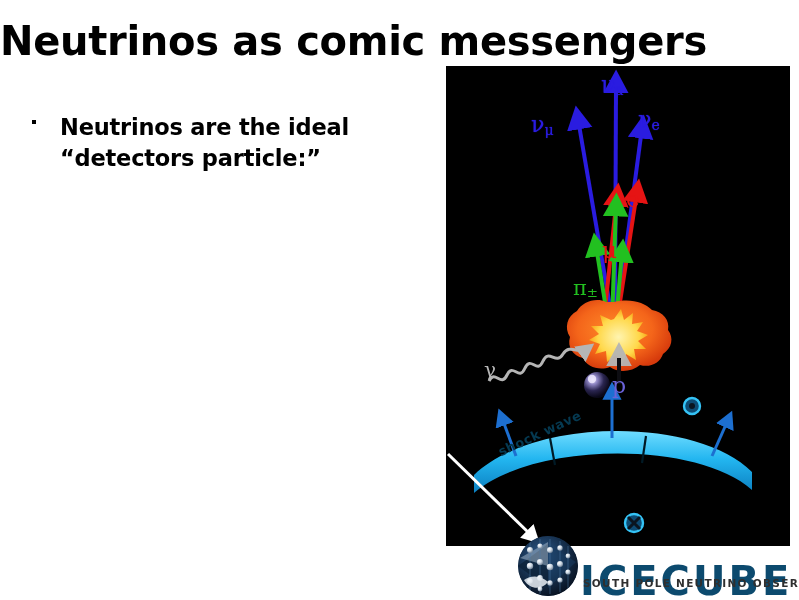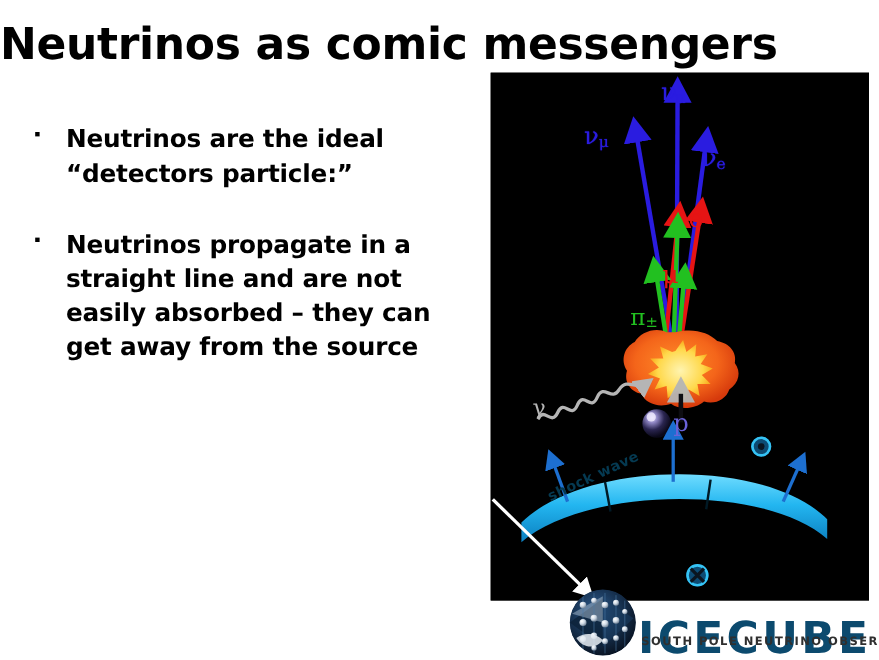--- a/index.html
+++ b/index.html
@@ -101,21 +101,21 @@
     font-size: 0.64em;
     vertical-align: -0.18em;
   }
   .lbl-nu-blue { color: #2a1ce0; font-size: 22px; text-shadow: 0 0 1px #2a1ce0; }
   .lbl-red     { color: #e61414; font-size: 23px; }
   .lbl-green   { color: #22c020; font-size: 21px; }
   .lbl-grey    { color: #b5b5b5; font-size: 20px; }
   .lbl-proton  { color: #6a62d8; font-size: 22px; }
   #lbl-numu-top  { left: 155px; top: 8px; }
   #lbl-numu-left { left: 85px;  top: 48px; }
-  #lbl-nue       { left: 192px; top: 68px; }
+  #lbl-nue       { left: 192px; top: 43px; }
   #lbl-electron  { left: 180px; top: 122px; }
   #lbl-muon      { left: 156px; top: 173px; }
   #lbl-pion      { left: 127px; top: 212px; }
   #lbl-gamma     { left: 38px;  top: 294px; }
   #lbl-proton    { left: 166px; top: 309px; }
   
   #lbl-shockwave {
     position: absolute;
     left: 53px;
     top: 379px;
@@ -181,27 +181,20 @@
   <div id="slide-title">Neutrinos as comic messengers</div>
 
   <div id="bullets">
 
     <div class="bullet-row" id="bullet-1">
       <span class="bullet-dot"></span>
       <span class="bullet-text">  Neutrinos are the ideal
 “detectors particle:”</span>
     </div>
 
-    <div class="bullet-row" id="bullet-2">
-      <span class="bullet-dot"></span>
-      <span class="bullet-text">Neutrinos propagate in a
-straight line and are not
-easily absorbed – they can
-get away from the source</span>
-    </div>
 
 
   </div>
 
   <div id="diagram-panel">
 
     <svg id="diagram-svg" viewBox="0 0 344 480">
       <defs>
 
         <marker id="ah-blue" markerWidth="7" markerHeight="7" refX="2.6" refY="3.2" orient="auto" markerUnits="strokeWidth">

